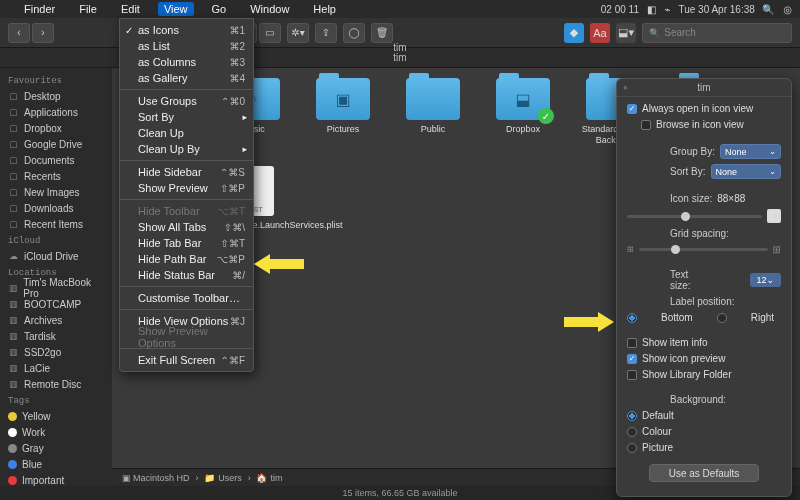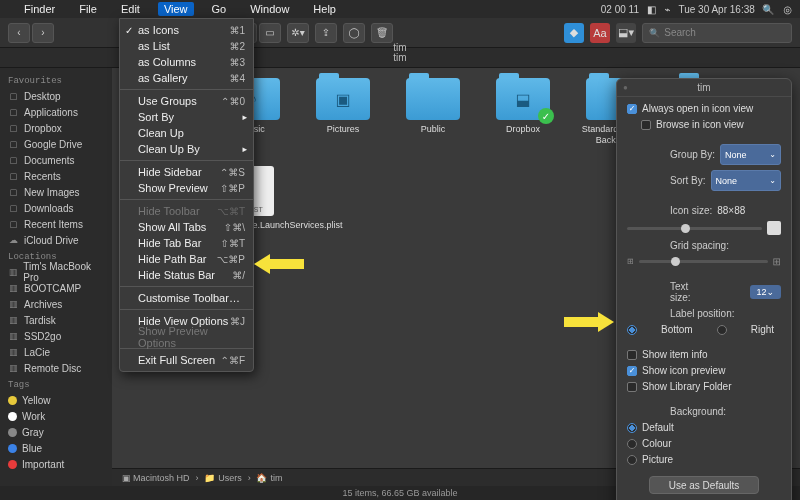--- a/index.html
+++ b/index.html
@@ -59,21 +59,21 @@
   
   .vopanel { position: absolute; top: 78px; right: 8px; width: 176px; background: #3a3a3a; border: 1px solid #555; border-radius: 6px; box-shadow: 0 4px 16px rgba(0,0,0,.6); z-index: 80; padding: 0 0 8px; font-size: 10px; }
   .vo-title { height: 18px; display:flex;align-items:center;justify-content:center;color:#bbb;font-size:10px;border-bottom:1px solid #4a4a4a;position:relative;}
   .vo-title::before { content:"●"; position:absolute; left:6px; color:#666; font-size:8px;}
   .vo-body { padding: 6px 10px; display:flex;flex-direction:column;gap:5px;}
   .vo-row { display:flex;align-items:center;gap:5px;color:#ddd;}
   .vo-check { width:10px;height:10px;border:1px solid #777;border-radius:2px;display:inline-flex;align-items:center;justify-content:center;font-size:8px;background:#2a2a2a;}
   .vo-check.on { background:#4a90d9;border-color:#4a90d9;color:#fff;}
   .vo-radio { width:10px;height:10px;border:1px solid #777;border-radius:50%;display:inline-block;background:#2a2a2a;}
   .vo-radio.on { background: radial-gradient(circle,#4a90d9 0 45%,#2a2a2a 50%); border-color:#4a90d9;}
-  .vo-select { flex:1; height:21px;background:#4a6a9a;border:1px solid #5a7aaa;border-radius:3px;color:#fff;padding:0 4px;display:flex;align-items:center;justify-content:space-between;font-size:9px;}
+  .vo-select { flex:1; height:15px;background:#4a6a9a;border:1px solid #5a7aaa;border-radius:3px;color:#fff;padding:0 4px;display:flex;align-items:center;justify-content:space-between;font-size:9px;}
   .vo-select::after { content:"⌄"; font-size:8px;}
   .vo-small-select { width:34px; height:14px;background:#4a6a9a;border-radius:3px;color:#fff;font-size:9px;display:flex;align-items:center;justify-content:center;margin-left:36px;}
   .vo-slider { flex:1;height:3px;background:#555;border-radius:2px;position:relative;}
   .vo-slider-thumb { position:absolute;top:-3px;width:9px;height:9px;background:#ccc;border-radius:50%;}
   .vo-label { color:#ccc;margin-left:43px; }
   .vo-btn { margin: 6px auto 0; width: 110px; height: 18px; background:#555;border:1px solid #666;border-radius:4px;display:flex;align-items:center;justify-content:center;color:#ddd;}
   .vo-mini-ico { width:14px;height:14px;background:#ddd;border-radius:2px;}
 
   
   .pathbar { height: 18px; background:#2c2c2c;border-top:1px solid #1a1a1a;display:flex;align-items:center;padding:0 10px;gap:6px;font-size:9px;color:#aaa;}
@@ -256,20 +256,21 @@
           </div>
           <div class="sb-item">
             <span class="sb-icon">▢</span>
             <span>Downloads</span>
           </div>
           <div class="sb-item">
             <span class="sb-icon">▢</span>
             <span>Recent Items</span>
           </div>
         </div>
+      <div class="sb-head">iCloud</div>
       <div id="sb-icloud">
           <div class="sb-item">
             <span class="sb-icon">☁</span>
             <span>iCloud Drive</span>
           </div>
         </div>
       <div class="sb-head">Locations</div>
       <div id="sb-loc">
           <div class="sb-item">
             <span class="sb-icon">▥</span>

